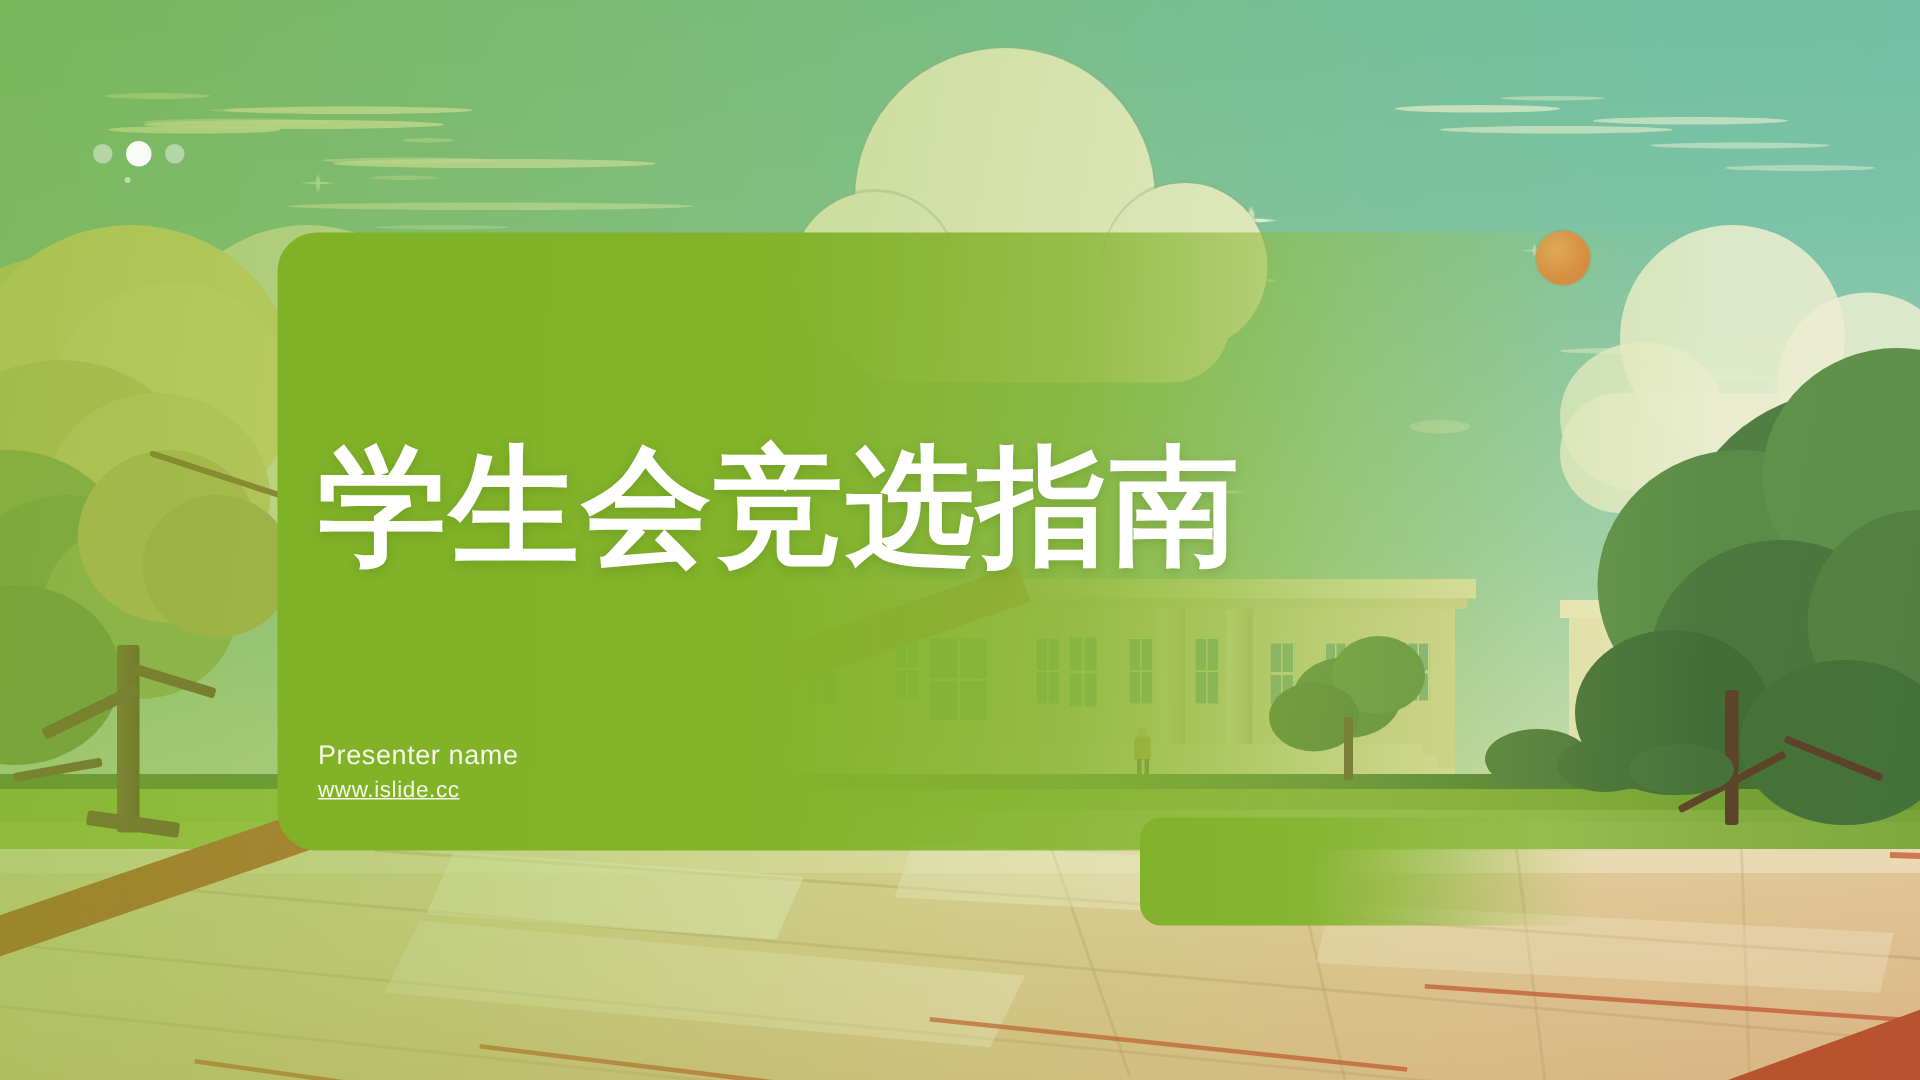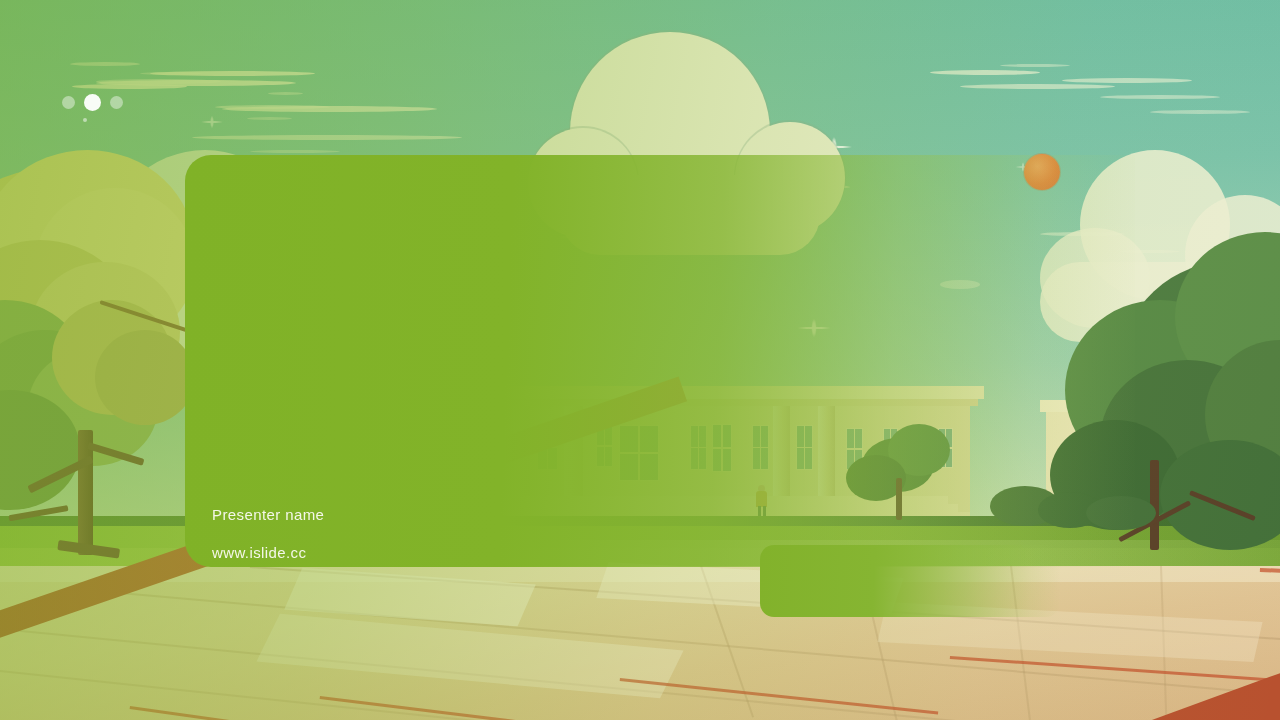--- a/index.html
+++ b/index.html
@@ -121,26 +121,26 @@
   }
   .slide-subtitle{
     position:absolute;left:27px;top:198px;
     font-size:37px;line-height:1;
     color:#ffffff;
     letter-spacing:1px;
     white-space:nowrap;
     text-shadow:0 1px 5px rgba(70,110,20,.25);
   }
   .presenter{
-    position:absolute;left:27px;top:336px;
-    font-size:15px;color:#f4f7e8;letter-spacing:.4px;
+    position:absolute;left:27px;top:320px;
+    font-size:18px;color:#f4f7e8;letter-spacing:.4px;
   }
   .website{
-    position:absolute;left:27px;top:374px;
-    font-size:15px;color:#f4f7e8;letter-spacing:.4px;
+    position:absolute;left:27px;top:348px;
+    font-size:15px;color:#f4f7e8;letter-spacing:.4px;text-decoration:underline;
   }
 
   
   #accent-bar{
     position:absolute;
     left:760px;top:545px;
     width:300px;height:72px;
     border-radius:14px;
     background:linear-gradient(92deg,#82b22b 0%,#86b532 38%,rgba(140,186,62,.55) 68%,rgba(150,192,75,.14) 90%,rgba(150,192,75,0) 100%);
   }
@@ -396,20 +396,21 @@
 
     <div class="blob" style="left:990px;top:486px;width:70px;height:40px;background:#47713a;"></div>
     <div class="blob" style="left:1038px;top:492px;width:64px;height:36px;background:#3f6a36;"></div>
     <div class="blob" style="left:1086px;top:496px;width:70px;height:34px;background:#456f3b;"></div>
   </div>
 
   <div class="green-wash"></div>
 
   <div id="title-card">
     <div class="inner">
+      <h1 class="slide-title">学生会竞选指南</h1>
 
 
       <p class="presenter">Presenter name</p>
 
       <p class="website">www.islide.cc</p>
     </div>
   </div>
 
   <div id="accent-bar"></div>
 

